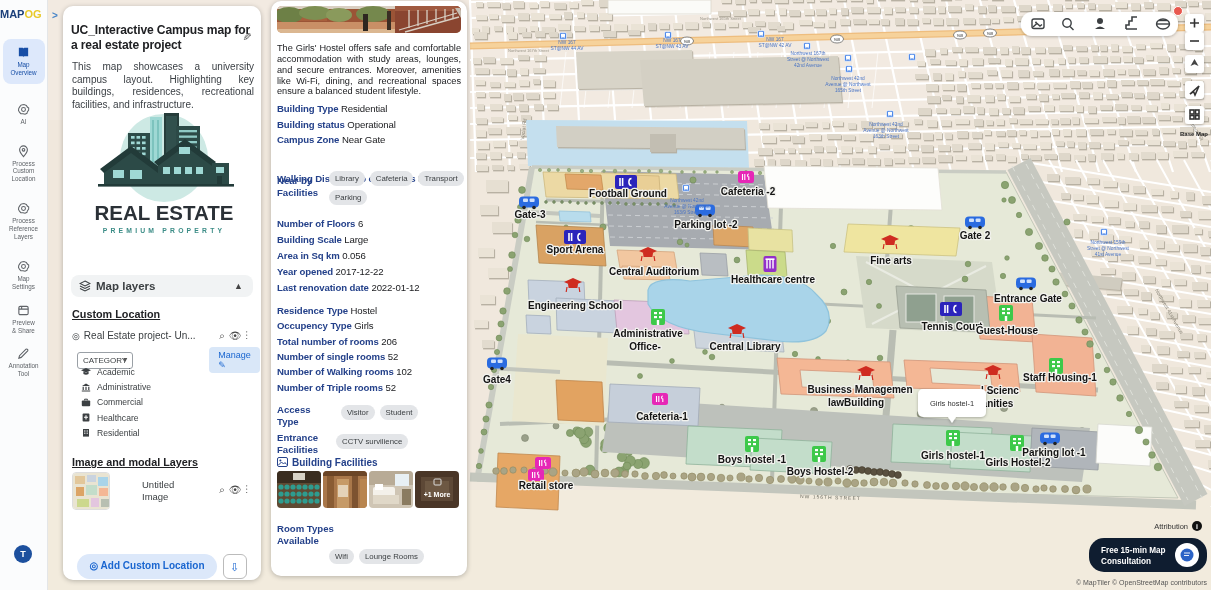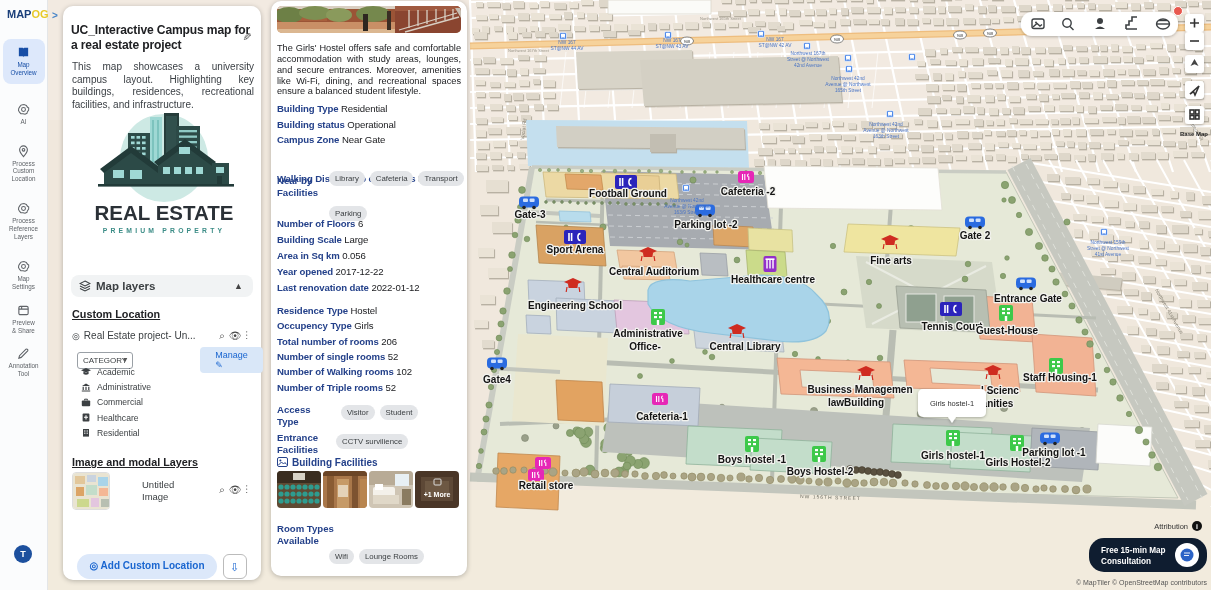--- a/index.html
+++ b/index.html
@@ -1,17 +1,17 @@
 <!DOCTYPE html>
 <html><head><meta charset="utf-8"><title>Campus Map</title><style>
 *{margin:0;padding:0;box-sizing:border-box;}
 html,body{width:1211px;height:590px;overflow:hidden;font-family:"Liberation Sans",sans-serif;background:#f0e9dc;}
 #map{position:absolute;left:0;top:0;}
 .sidebar{position:absolute;left:0;top:0;width:48px;height:590px;background:#fbfcfd;border-right:1px solid #e4e6e8;z-index:5;}
-.logo{font-size:11px;font-weight:bold;color:#1b3f7a;padding:8px 0 0 7px;}
+.logo{font-size:11px;font-weight:bold;color:#1b3f7a;padding:8px 0 0 0;}
 .logo span{color:#e8c928;}
 .nav{width:42px;margin:10px auto 0 auto;text-align:center;color:#5f6368;font-size:6.3px;line-height:1.25;}
 .nav .nico{display:block;margin:0 auto 2px auto;width:13px;height:13px;}
 .nav.active{background:#dde8fb;border-radius:8px;padding:7px 0;color:#174ea6;margin-top:19px;}
 .avatar{position:absolute;left:14px;top:545px;width:18px;height:18px;border-radius:50%;background:#1d509e;color:#fff;font-size:9px;font-weight:bold;text-align:center;line-height:18px;}
 .panel{position:absolute;background:#fff;border-radius:10px;box-shadow:0 1px 5px rgba(0,0,0,.25);z-index:4;}
 #p1{left:63px;top:6px;width:198px;height:574px;}
 #p2{left:271px;top:1px;width:196px;height:575px;overflow:hidden;}
 #p1 > div, #p1 > h1, #p1 > svg{position:absolute;}
 #p1 h1{font-size:12.1px;color:#202124;line-height:1.26;left:8px;top:17px;width:188px;letter-spacing:-0.15px;}
@@ -21,37 +21,37 @@
 .mlayers{background:#f1f3f4;border-radius:8px;padding:5px 8px;font-size:11.5px;font-weight:bold;color:#3c4043;left:8px;top:269px;width:182px;}
 .mlayers .tri{position:absolute;right:10px;top:6px;font-size:9px;color:#444;}
 .sechead{font-size:10.8px;font-weight:bold;color:#202124;text-decoration:underline;}
 .cl-head{left:9px;top:302px;}
 .im-head{left:9px;top:450px;}
 .layrow{left:9px;top:324px;width:182px;font-size:10px;color:#3c4043;}
 .ricons{position:absolute;right:2px;top:0;color:#444;font-size:10px;letter-spacing:4px;}
 .catrow{left:14px;top:341px;width:178px;display:flex;align-items:center;gap:44px;}
 .catsel{border:1px solid #9aa0a6;border-radius:3px;font-size:8px;color:#3c4043;padding:3px 5px;width:82px;position:relative;}
 .catsel:after{content:"\25be";position:absolute;right:5px;top:2px;font-size:8px;color:#555;}
-.manage{margin-left:23px;background:#d9e7f8;border-radius:4px;color:#1a66d0;font-size:9px;padding:3px 15px;}
+.manage{margin-left:32px;background:#d9e7f8;border-radius:4px;color:#1a66d0;font-size:9px;padding:3px 9px;}
 .legend{left:18px;top:361px;}
 .legend div{font-size:8.6px;color:#3c4043;margin-bottom:5.2px;display:flex;align-items:center;}
 .legend .lic{display:inline-block;width:10px;margin-right:6px;}
 .imgrow{left:9px;top:466px;width:182px;}
 .thumb{width:38px;height:38px;border-radius:4px;overflow:hidden;border:1px solid #ddd;}
 .tname{position:absolute;left:70px;top:7px;font-size:9.5px;color:#3c4043;line-height:1.3;}
 .addrow{left:0;top:548px;width:100%;display:flex;justify-content:center;border-radius:8px;}
 .addbtn{background:#dce8fa;color:#1a66d0;font-size:10px;border-radius:14px;padding:6px 12px;font-weight:bold;}
 .dlbtn{border:1px solid #bbb;border-radius:6px;width:24px;height:25px;margin-left:6px;text-align:center;line-height:24px;color:#1a66d0;font-size:11px;}
 #p2 > div{position:absolute;left:6px;width:184px;}
 .photo{top:5px;height:27px;border-radius:5px;overflow:hidden;}
 .p2desc{font-size:9.2px;color:#202124;text-align:justify;line-height:1.18;top:42px;}
 .fld{font-size:9.6px;color:#202124;letter-spacing:-0.1px;white-space:nowrap;}
 .fld b{color:#24418a;}
 .chips{display:flex;flex-wrap:wrap;}
-.chip{background:#e3e5e8;border-radius:9px;padding:3px 6px;font-size:7.8px;color:#3c4043;margin-right:5px;margin-bottom:20px;white-space:nowrap;}
+.chip{background:#e3e5e8;border-radius:9px;padding:3px 6px;font-size:7.8px;color:#3c4043;margin-right:5px;margin-bottom:4px;white-space:nowrap;}
 .lb{font-size:9.6px;font-weight:bold;color:#24418a;line-height:1.25;}
 .bfhead{font-size:10px;font-weight:bold;color:#24418a;top:456px;}
 .bfpics{top:470px;display:flex;}
 .bfpics .bp{width:44px;height:37px;border-radius:4px;margin-right:2.5px;overflow:hidden;}
 </style></head><body>
 
 <svg id="map" width="1211" height="590" viewBox="0 0 1211 590" font-family="Liberation Sans, sans-serif">
 <defs>
       <filter id="bsh" x="-30%" y="-30%" width="180%" height="180%">
         <feDropShadow dx="1.1" dy="1.4" stdDeviation="0" flood-color="#b5afa0" flood-opacity="0.95"></feDropShadow>

